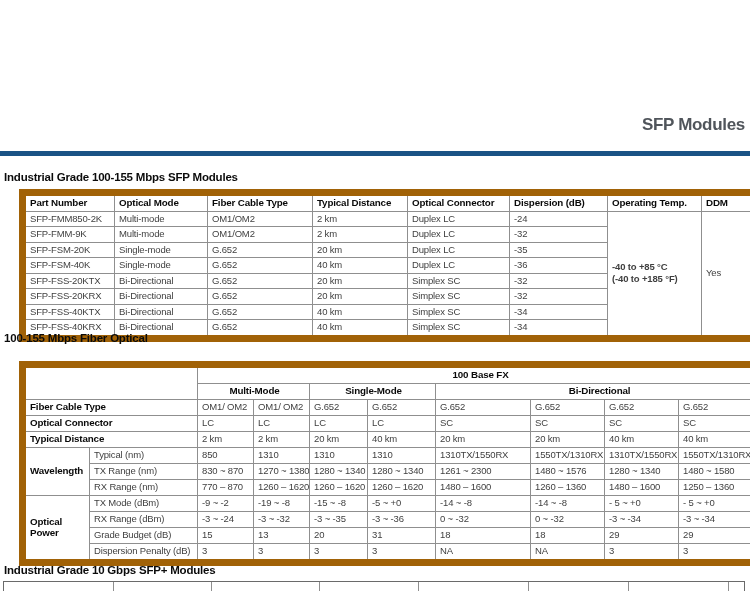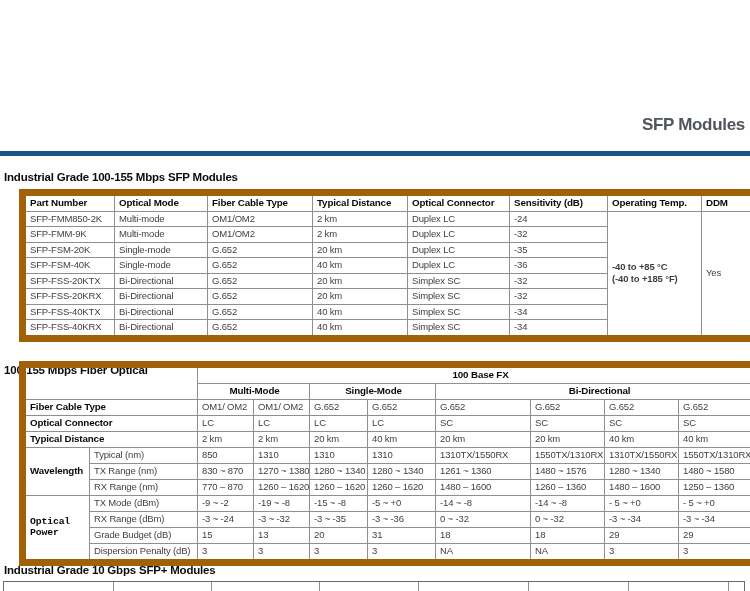--- a/index.html
+++ b/index.html
@@ -15,21 +15,21 @@
   .accent-rule {
     position:absolute; top:151px; left:0; width:750px; height:5px;
     background:#1a5385;
   }
   .sec-heading {
     position:absolute; left:4px;
     font-size:11.5px; font-weight:bold; color:#0b0b0b; letter-spacing:-0.2px;
     white-space:nowrap;
   }
   #h1 { top:171px; }
-  #h2 { top:364px; }
+  #h2 { top:332px; }
   #h3 { top:564px; }
 
   table {
     position:absolute; left:19px; width:742px;
     border-collapse:collapse; table-layout:fixed;
     border:7px solid #a16207;
   }
   td {
     border:1px solid #8f8f8f;
     padding:0 2px 0 4px;
@@ -74,21 +74,21 @@
         <col style="width:94px">
         <col style="width:63px">
     </colgroup>
     <tbody>
       <tr>
         <td class="hd">Part Number</td>
         <td class="hd">Optical Mode</td>
         <td class="hd">Fiber Cable Type</td>
         <td class="hd">Typical Distance</td>
         <td class="hd">Optical Connector</td>
-        <td class="hd">Sensitivity (dB)</td>
+        <td class="hd">Dispersion (dB)</td>
         <td class="hd">Operating Temp.</td>
         <td class="hd">DDM</td>
       </tr>
       <tr>
         <td>SFP-FMM850-2K</td>
         <td>Multi-mode</td>
         <td>OM1/OM2</td>
         <td>2 km</td>
         <td>Duplex LC</td>
         <td>-24</td>
@@ -226,38 +226,38 @@
         <td>1550TX/1310RX</td>
         <td>1310TX/1550RX</td>
         <td>1550TX/1310RX</td>
       </tr>
       <tr>
         <td>TX Range (nm)</td>
         <td>830 ~ 870</td>
         <td>1270 ~ 1380</td>
         <td>1280 ~ 1340</td>
         <td>1280 ~ 1340</td>
-        <td>1261 ~ 1360</td>
+        <td>1261 ~ 2300</td>
         <td>1480 ~ 1576</td>
         <td>1280 ~ 1340</td>
         <td>1480 ~ 1580</td>
       </tr>
       <tr>
         <td>RX Range (nm)</td>
         <td>770 – 870</td>
         <td>1260 – 1620</td>
         <td>1260 – 1620</td>
         <td>1260 – 1620</td>
         <td>1480 – 1600</td>
         <td>1260 – 1360</td>
         <td>1480 – 1600</td>
         <td>1250 – 1360</td>
       </tr>
       <tr>
-        <td class="hd" rowspan="4" style="white-space:normal;font-family:Liberation Mono, monospace;">Optical Power</td>
+        <td class="hd" rowspan="4" style="white-space:normal;">Optical Power</td>
         <td>TX Mode (dBm)</td>
         <td>-9 ~ -2</td>
         <td>-19 ~ -8</td>
         <td>-15 ~ -8</td>
         <td>-5 ~ +0</td>
         <td>-14 ~ -8</td>
         <td>-14 ~ -8</td>
         <td>- 5 ~ +0</td>
         <td>- 5 ~ +0</td>
       </tr>

